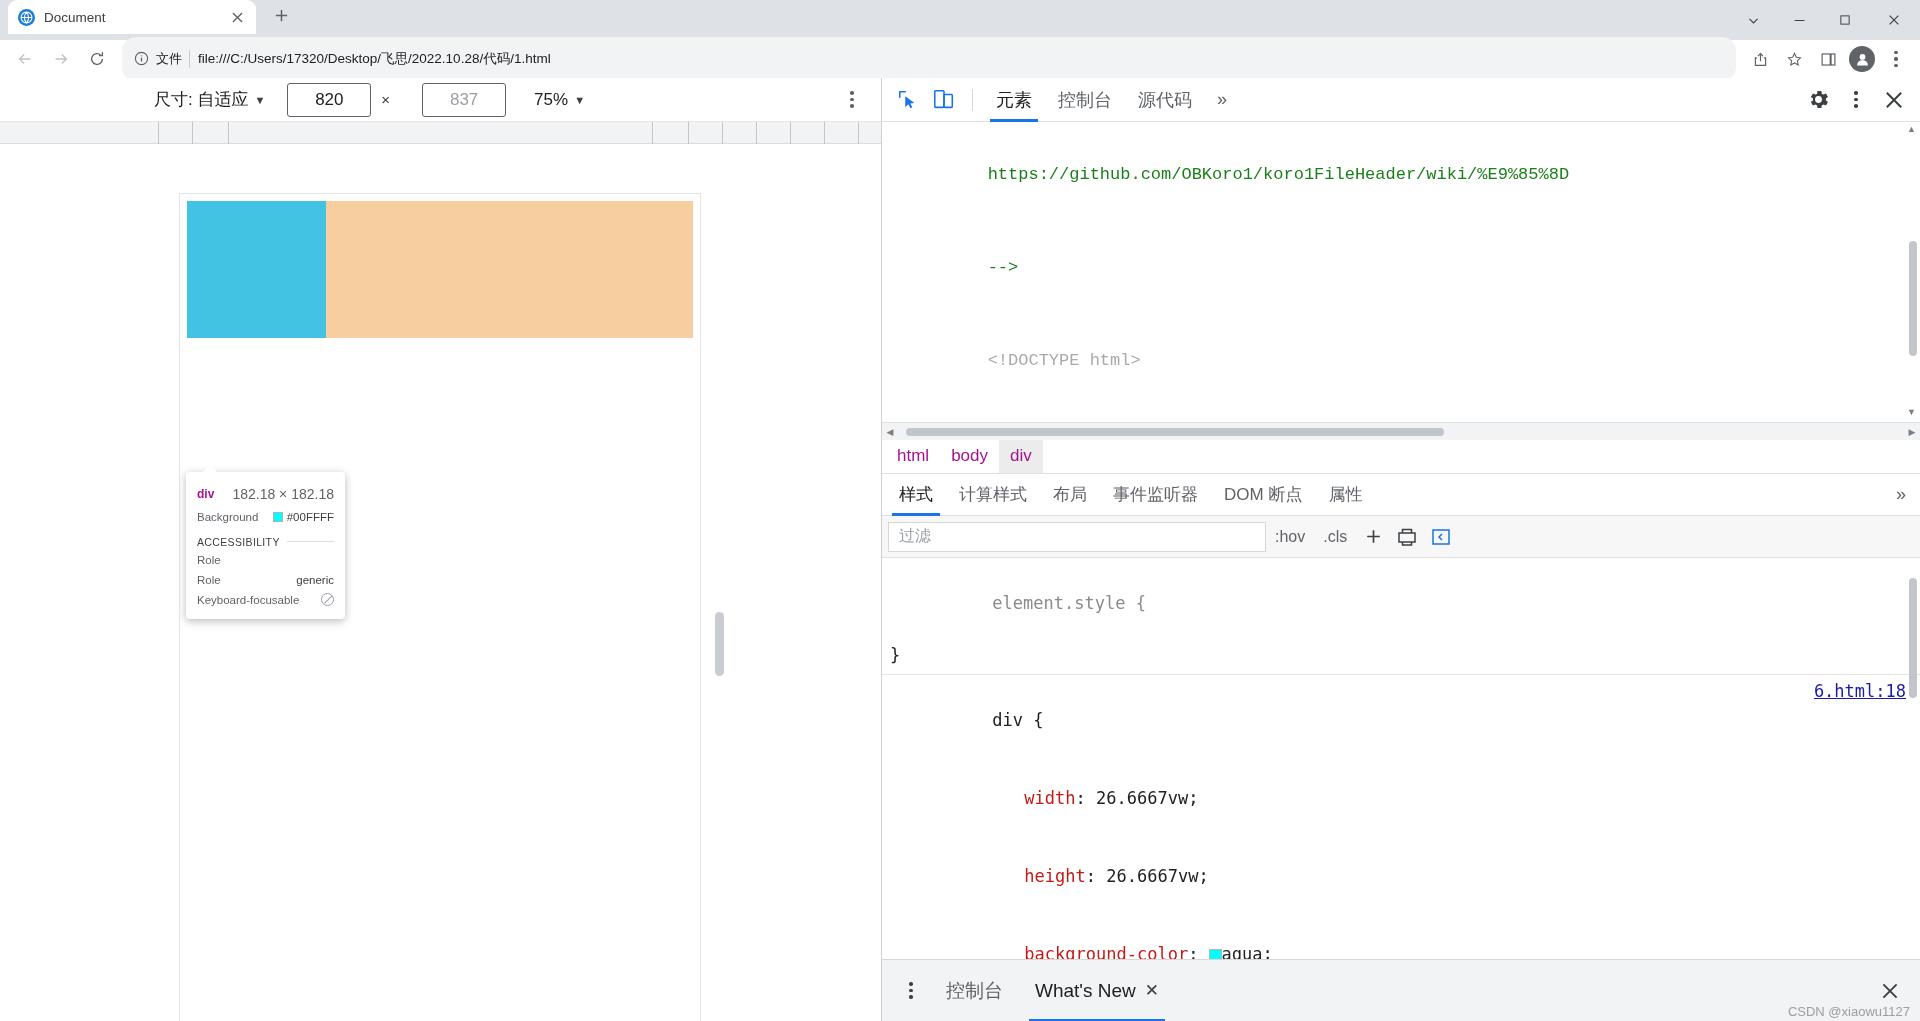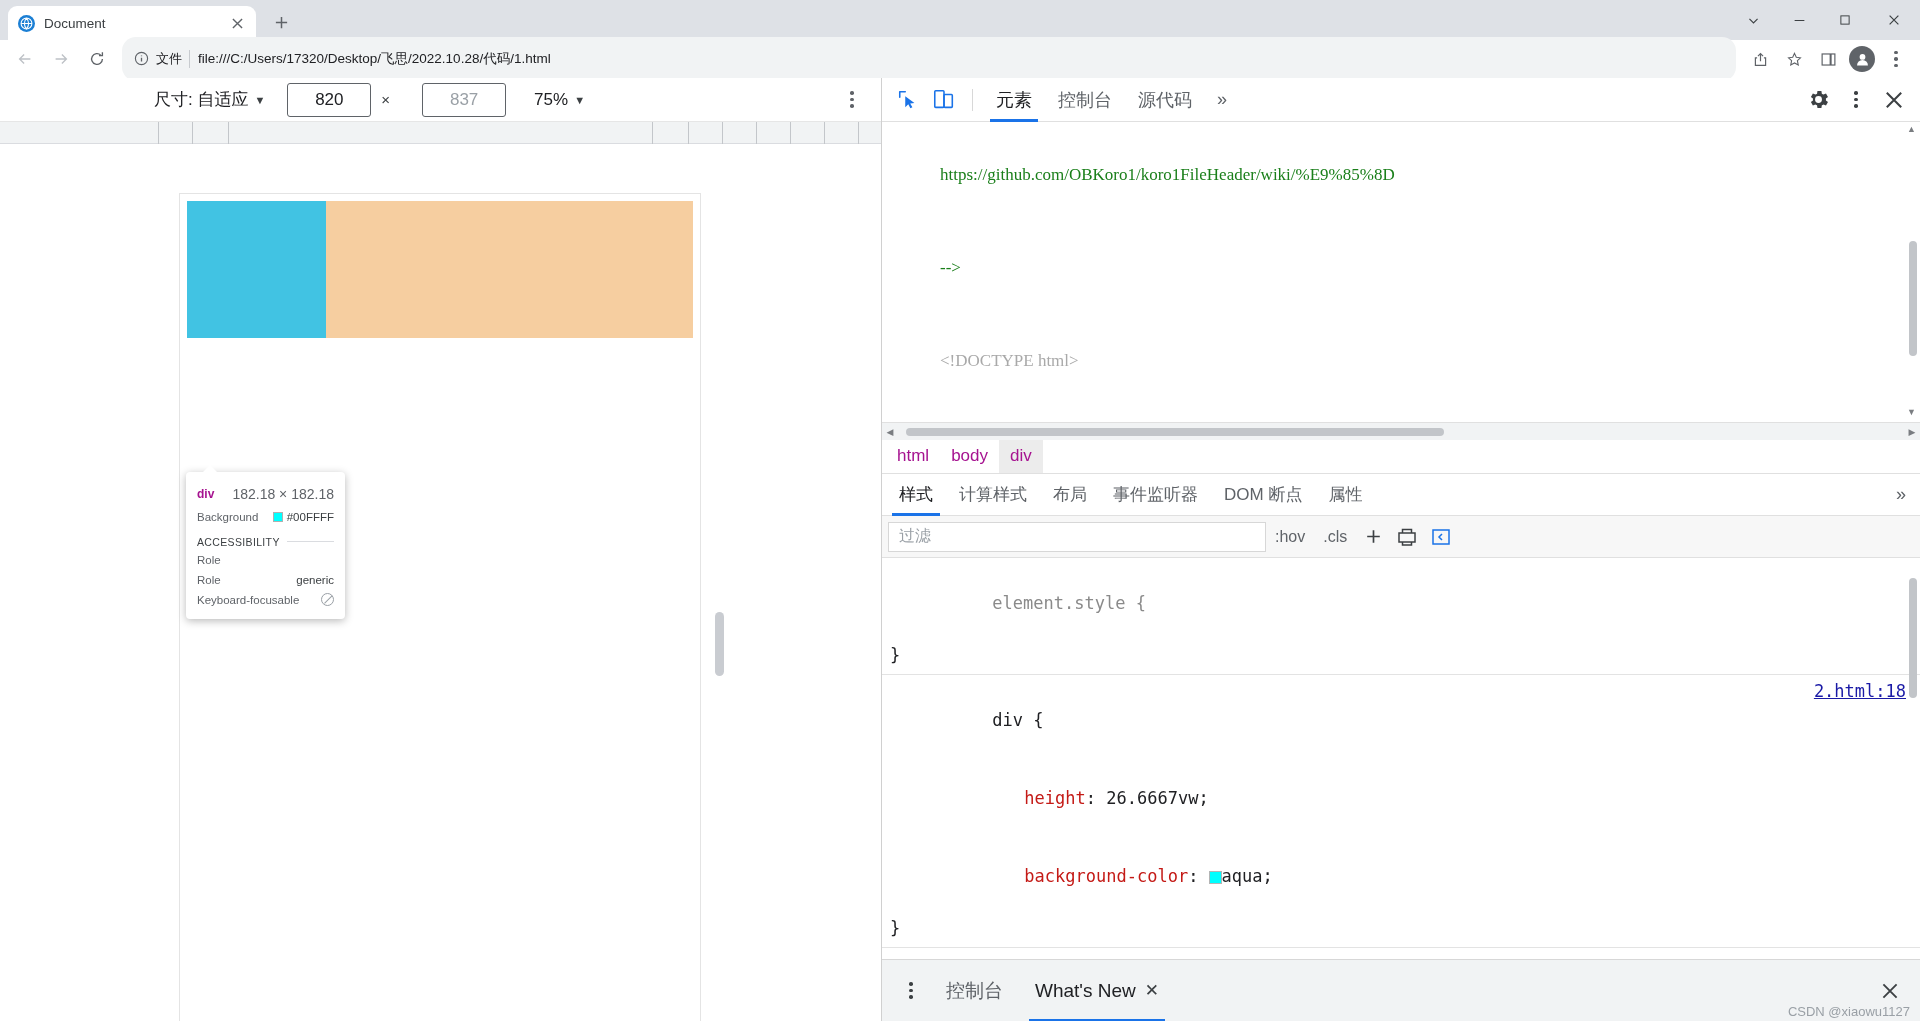--- a/index.html
+++ b/index.html
@@ -9,21 +9,21 @@
     overflow: hidden;
     font-family: "Liberation Sans", "DejaVu Sans", sans-serif;
     background: #ffffff;
   }
   .app { position: relative; width: 1920px; height: 1021px; }
 
   
   .tabstrip {
     position: absolute; left: 0; top: 0; width: 1920px; height: 40px;
     background: #dee1e6;
-    display: flex; align-items: flex-end;
+    display: flex; align-items: flex-start;
   }
   .tab {
     position: relative;
     margin-left: 8px;
     width: 248px; height: 34px;
     background: #ffffff;
     border-radius: 9px 9px 0 0;
     display: flex; align-items: center;
     padding: 0 10px;
     gap: 9px;
@@ -305,21 +305,21 @@
   
   .dt-dom {
     flex: 0 0 auto;
     height: 300px;
     position: relative;
     overflow: hidden;
     background: #fff;
     padding: 6px 0 0 0;
   }
   .code-line {
-    font-family: Liberation Serif, serif;
+    font-family: Liberation Mono, monospace;
     font-size: 17px;
     line-height: 31px;
     padding-left: 24px;
     white-space: pre;
     color: #202124;
   }
   .c-comment { color: #1a7f1a; }
   .c-doctype { color: #a9a9a9; }
   .dom-vscroll {
     position: absolute; right: 2px; top: 4px;
@@ -829,23 +829,26 @@
     <div class="dt-rules">
 
       <div class="rule">
         <div class="css-line">
           <span class="css-sel-grey">element.style</span><span class="css-sel-grey"> {</span>
         </div>
         <div class="css-line">}</div>
       </div>
 
       <div class="rule">
-        <span class="rule-src">2.html:18</span>
+        <span class="rule-src">6.html:18</span>
         <div class="css-line">
           <span class="css-sel">div</span><span class="css-sel"> {</span>
+        </div>
+        <div class="css-line" style="padding-left:32px">
+          <span class="css-prop">width</span><span>: </span><span class="css-val">26.6667vw</span><span>;</span>
         </div>
         <div class="css-line" style="padding-left:32px">
           <span class="css-prop">height</span><span>: </span><span class="css-val">26.6667vw</span><span>;</span>
         </div>
         <div class="css-line" style="padding-left:32px">
           <span class="css-prop">background-color</span><span>: </span><span class="css-swatch" style="background:#00FFFF"></span><span class="css-val">aqua</span><span>;</span>
         </div>
         <div class="css-line">}</div>
       </div>
 

